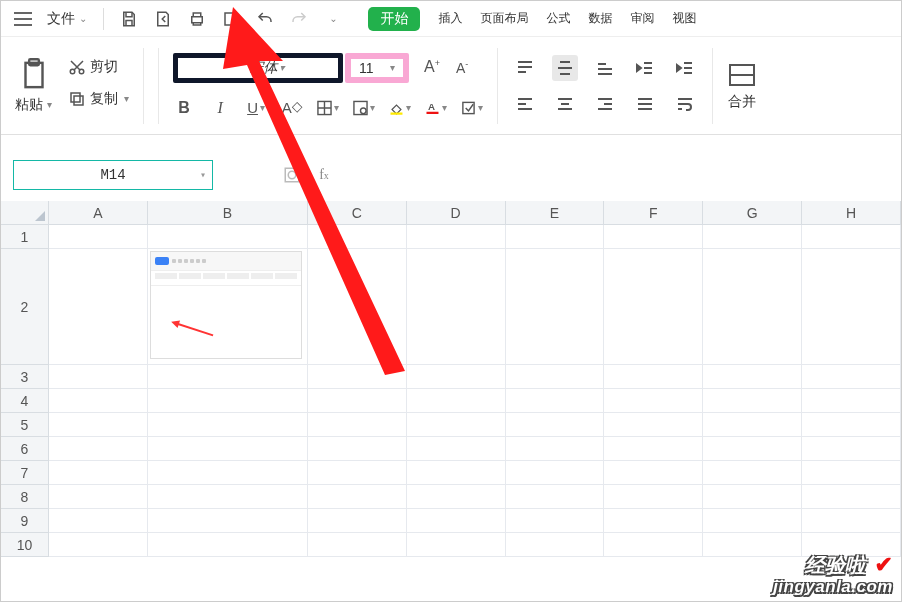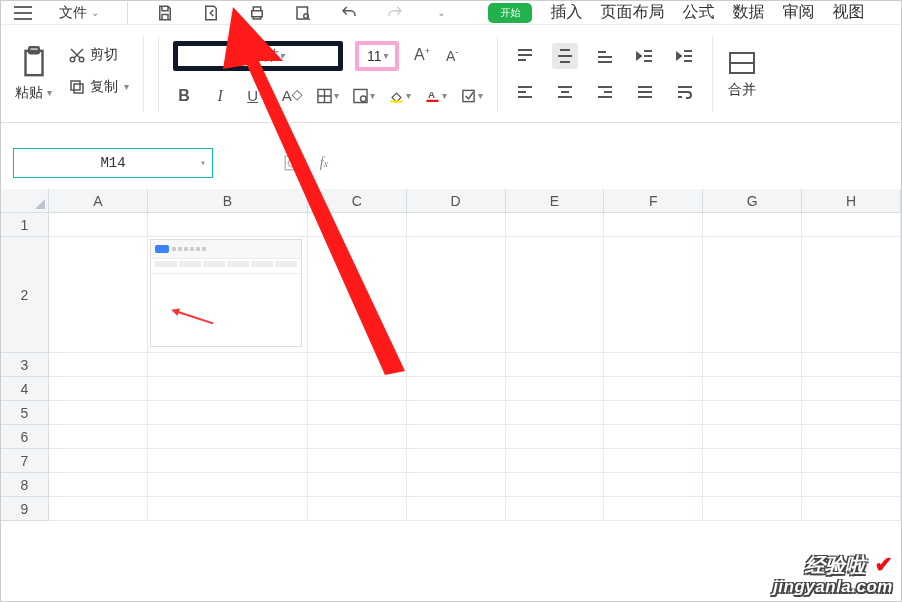--- a/index.html
+++ b/index.html
@@ -10,40 +10,40 @@
     background: #fff;
     width: 902px;
     height: 602px;
     overflow: hidden;
     position: relative;
     border: 1px solid #ccc;
   }
   .top-row {
     display: flex;
     align-items: center;
-    height: 24px;
+    height: 36px;
     padding: 0 8px;
     border-bottom: 1px solid #eee;
-    gap: 16px;
+    gap: 4px;
   }
   .menu-icon { display: inline-flex; align-items: center; justify-content: center; width: 28px; height: 28px; }
   .file-menu { display: flex; align-items: center; gap: 2px; padding: 0 6px; }
   .qa-sep { width: 1px; height: 22px; background: #ddd; margin: 0 6px; }
   .qa-btn {
     width: 30px; height: 30px;
     display: inline-flex; align-items: center; justify-content: center;
     color: #555; border-radius: 3px;
   }
   .qa-btn.disabled { color: #ccc; }
   .tabs { display: flex; align-items: center; gap: 18px; margin-left: 16px; }
-  .tab { font-size: 16px; color: #333; cursor: pointer; }
+  .tab { font-size: 12px; color: #333; cursor: pointer; }
   .tab.active {
     background: #22b14c; color: #fff;
     padding: 3px 12px; border-radius: 5px;
-    font-size: 10px;
+    font-size: 14px;
   }
   .ribbon {
     display: flex;
     align-items: center;
     height: 98px;
     border-bottom: 1px solid #e0e0e0;
     padding: 0 8px;
     gap: 14px;
   }
   .ribbon-group {
@@ -59,23 +59,23 @@
   .dd { font-size: 10px; margin-left: 2px; color: #888; }
   .font-box {
     display: flex; align-items: center;
     border: 5px solid #0f172a; height: 30px;
     min-width: 170px; padding: 0 8px; justify-content: center;
     border-radius: 2px;
     font-style: italic;
   }
   .size-box {
     display: flex; align-items: center;
-    border: 4px solid #f9a8d4; height: 30px;
-    width: 44px; padding: 0 8px; justify-content: space-between;
-    border-radius: 2px; margin-left: 12px;
+    border: 6px solid #f9a8d4; height: 30px;
+    width: 64px; padding: 0 8px; justify-content: space-between;
+    border-radius: 2px; margin-left: 2px;
   }
   .font-group-top { display: flex; align-items: center; }
   .font-tools-row { display: flex; align-items: center; gap: 14px; margin-top: 8px; }
   .tool-ic { width: 22px; height: 22px; display: inline-flex; align-items: center; justify-content: center; color:#555; }
   .align-group { display: flex; flex-direction: column; gap: 10px; }
   .align-row { display: flex; align-items: center; gap: 14px; }
   .align-btn { width: 26px; height: 26px; display: inline-flex; align-items:center; justify-content:center; color:#555; border-radius:3px; }
   .align-btn.active { background:#e8e8e8; }
   .merge-group { display:flex; flex-direction:column; align-items:center; gap:4px; }
 
@@ -449,21 +449,21 @@
     <span class="dd-arrow">▾</span>
   </div>
   <div class="fx-area">
     <span class="fx-ic">
       <svg width="18" height="18" viewBox="0 0 24 24" fill="none" stroke="#bbb" stroke-width="2">
           <rect x="3" y="3" width="18" height="18"></rect>
           <circle cx="12" cy="12" r="5"></circle>
         </svg>
     </span>
     <span class="fx-ic">
-      <span style="font-style:italic;font-family:serif;color:#888;">f<span style="font-size:10px;">x</span></span>
+      <span style="font-family:serif;color:#888;">f<span style="font-size:10px;">x</span></span>
     </span>
   </div>
 </div>
 
 <div class="sheet">
   <div class="col-headers">
     <div class="corner"></div>
     <div class="col-h">A</div>
     <div class="col-h" style="flex:0 0 160px;">B</div>
     <div class="col-h">C</div>
@@ -593,20 +593,31 @@
     <div class="row-h">9</div>
     <div class="cell"></div>
       <div class="cell col-b"></div>
       <div class="cell"></div>
       <div class="cell"></div>
       <div class="cell"></div>
       <div class="cell"></div>
       <div class="cell"></div>
       <div class="cell"></div>
   </div>
+  <div class="grid-row">
+    <div class="row-h">10</div>
+    <div class="cell"></div>
+      <div class="cell col-b"></div>
+      <div class="cell"></div>
+      <div class="cell"></div>
+      <div class="cell"></div>
+      <div class="cell"></div>
+      <div class="cell"></div>
+      <div class="cell"></div>
+  </div>
 </div>
 
 <svg class="big-arrow" style="left:0;top:0;" width="902" height="602" viewBox="0 0 902 602">
   <defs></defs>
   <polygon points="232,6 282,60 258,60 404,370 384,374 246,64 222,68" fill="#ff1a1a"></polygon>
 </svg>
 
 <div class="watermark">
   <div class="line1">
     <span>经验啦</span>

